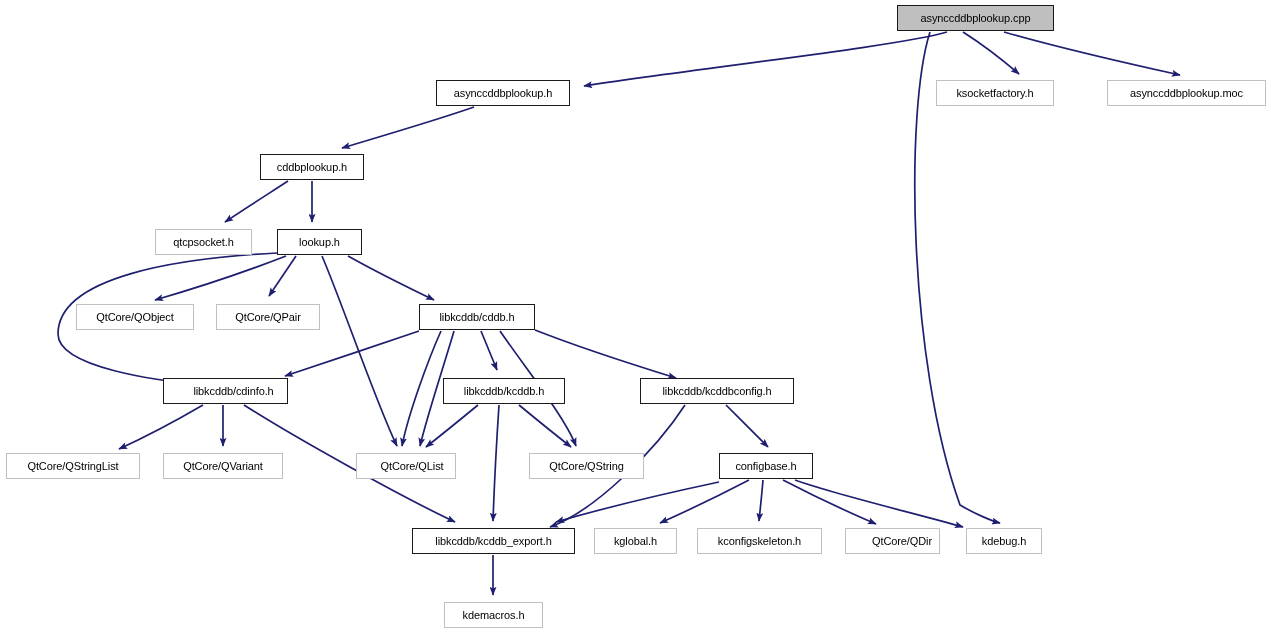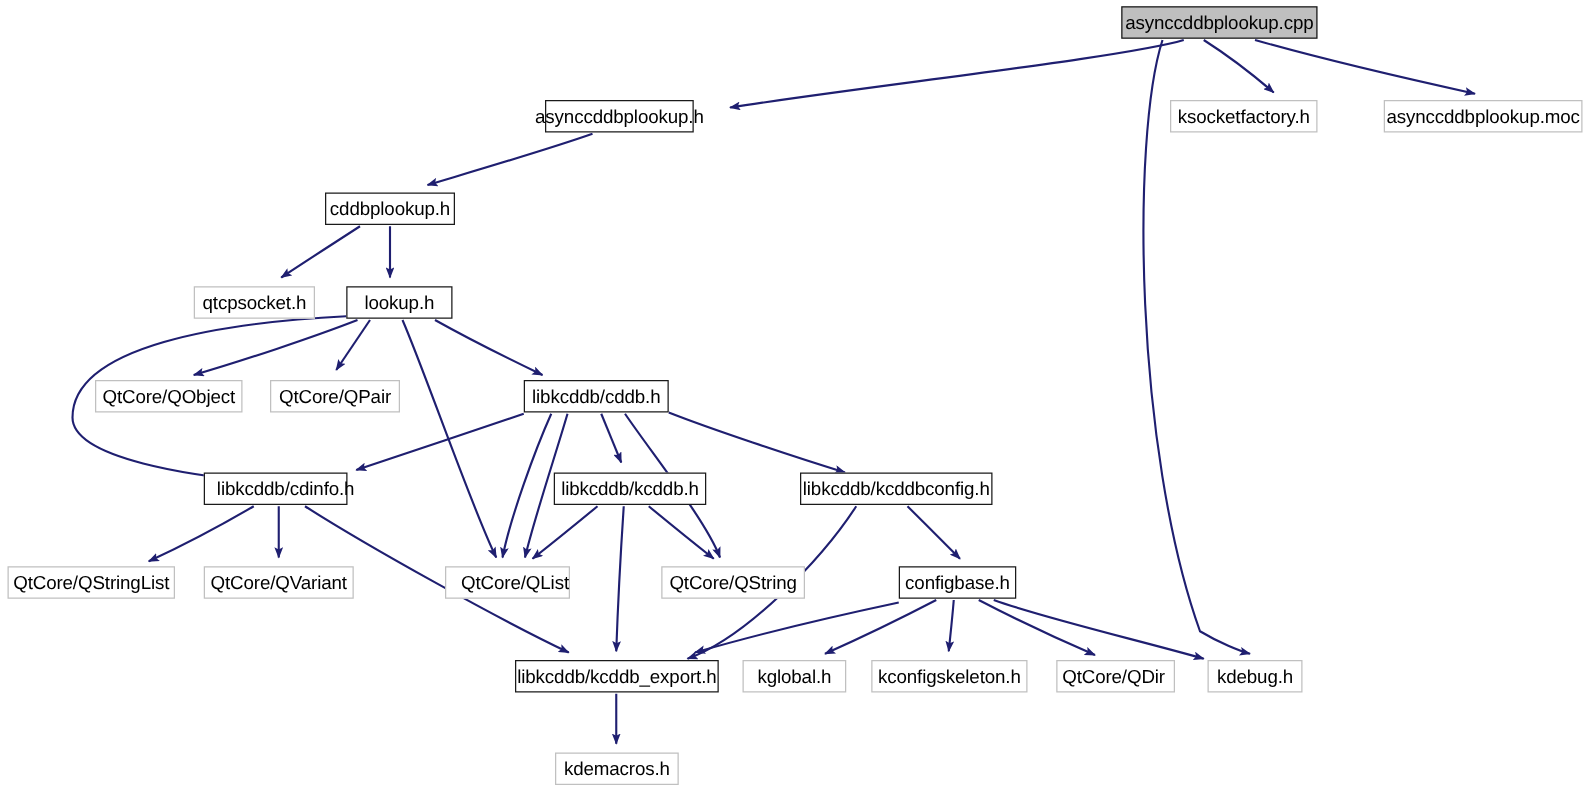--- a/index.html
+++ b/index.html
@@ -23,21 +23,21 @@
     height: 635px;
   }
   .node-box {
     position: absolute;
     box-sizing: border-box;
     display: flex;
     align-items: center;
     justify-content: center;
     background: #ffffff;
     border: 1px solid #c0c0c0;
-    font-size: 15px;
+    font-size: 11px;
     color: #000000;
     white-space: nowrap;
     line-height: 1;
     letter-spacing: -0.1px;
   }
   .node-box.internal {
     border: 1.6px solid #1a1a1a;
   }
   .node-box.current {
     background: #bfbfbf;
@@ -98,42 +98,42 @@
   <div id="node-layer">
       <div class="node-box current" style="left: 897px; top: 5px; width: 157px; height: 26px;">
         <span class="node-label">asynccddbplookup.cpp</span>
       </div>
       <div class="node-box external" style="left: 936px; top: 80px; width: 118px; height: 26px;">
         <span class="node-label">ksocketfactory.h</span>
       </div>
       <div class="node-box external" style="left: 1107px; top: 80px; width: 159px; height: 26px;">
         <span class="node-label">asynccddbplookup.moc</span>
       </div>
-      <div class="node-box internal" style="left: 436px; top: 80px; width: 119px; height: 26px;">
+      <div class="node-box internal" style="left: 436px; top: 80px; width: 134px; height: 26px;">
         <span class="node-label">asynccddbplookup.h</span>
       </div>
       <div class="node-box internal" style="left: 260px; top: 154px; width: 104px; height: 26px;">
         <span class="node-label">cddbplookup.h</span>
       </div>
       <div class="node-box external" style="left: 155px; top: 229px; width: 97px; height: 26px;">
         <span class="node-label">qtcpsocket.h</span>
       </div>
       <div class="node-box internal" style="left: 277px; top: 229px; width: 85px; height: 26px;">
         <span class="node-label">lookup.h</span>
       </div>
       <div class="node-box external" style="left: 76px; top: 304px; width: 118px; height: 26px;">
         <span class="node-label">QtCore/QObject</span>
       </div>
       <div class="node-box external" style="left: 216px; top: 304px; width: 104px; height: 26px;">
         <span class="node-label">QtCore/QPair</span>
       </div>
       <div class="node-box internal" style="left: 419px; top: 304px; width: 116px; height: 26px;">
         <span class="node-label">libkcddb/cddb.h</span>
       </div>
-      <div class="node-box internal" style="left: 163px; top: 378px; width: 115px; height: 26px; padding-left: 16px;">
+      <div class="node-box internal" style="left: 163px; top: 378px; width: 125px; height: 26px; padding-left: 16px;">
         <span class="node-label">libkcddb/cdinfo.h</span>
       </div>
       <div class="node-box internal" style="left: 443px; top: 378px; width: 122px; height: 26px; text-align: right;">
         <span class="node-label">libkcddb/kcddb.h</span>
       </div>
       <div class="node-box internal" style="left: 640px; top: 378px; width: 154px; height: 26px;">
         <span class="node-label">libkcddb/kcddbconfig.h</span>
       </div>
       <div class="node-box external" style="left: 6px; top: 453px; width: 134px; height: 26px;">
         <span class="node-label">QtCore/QStringList</span>

